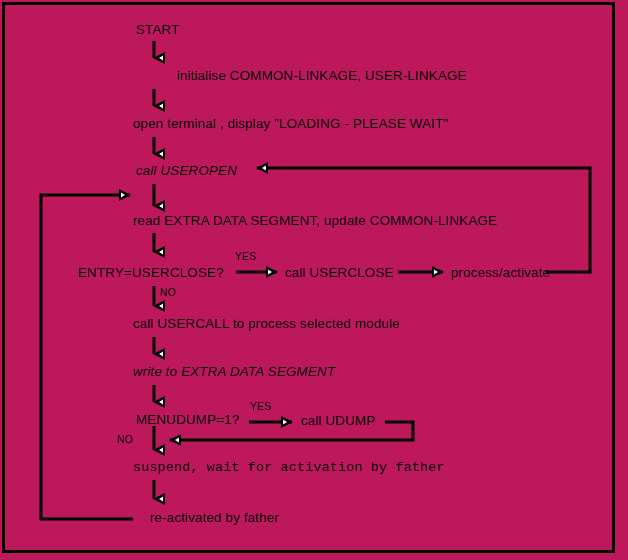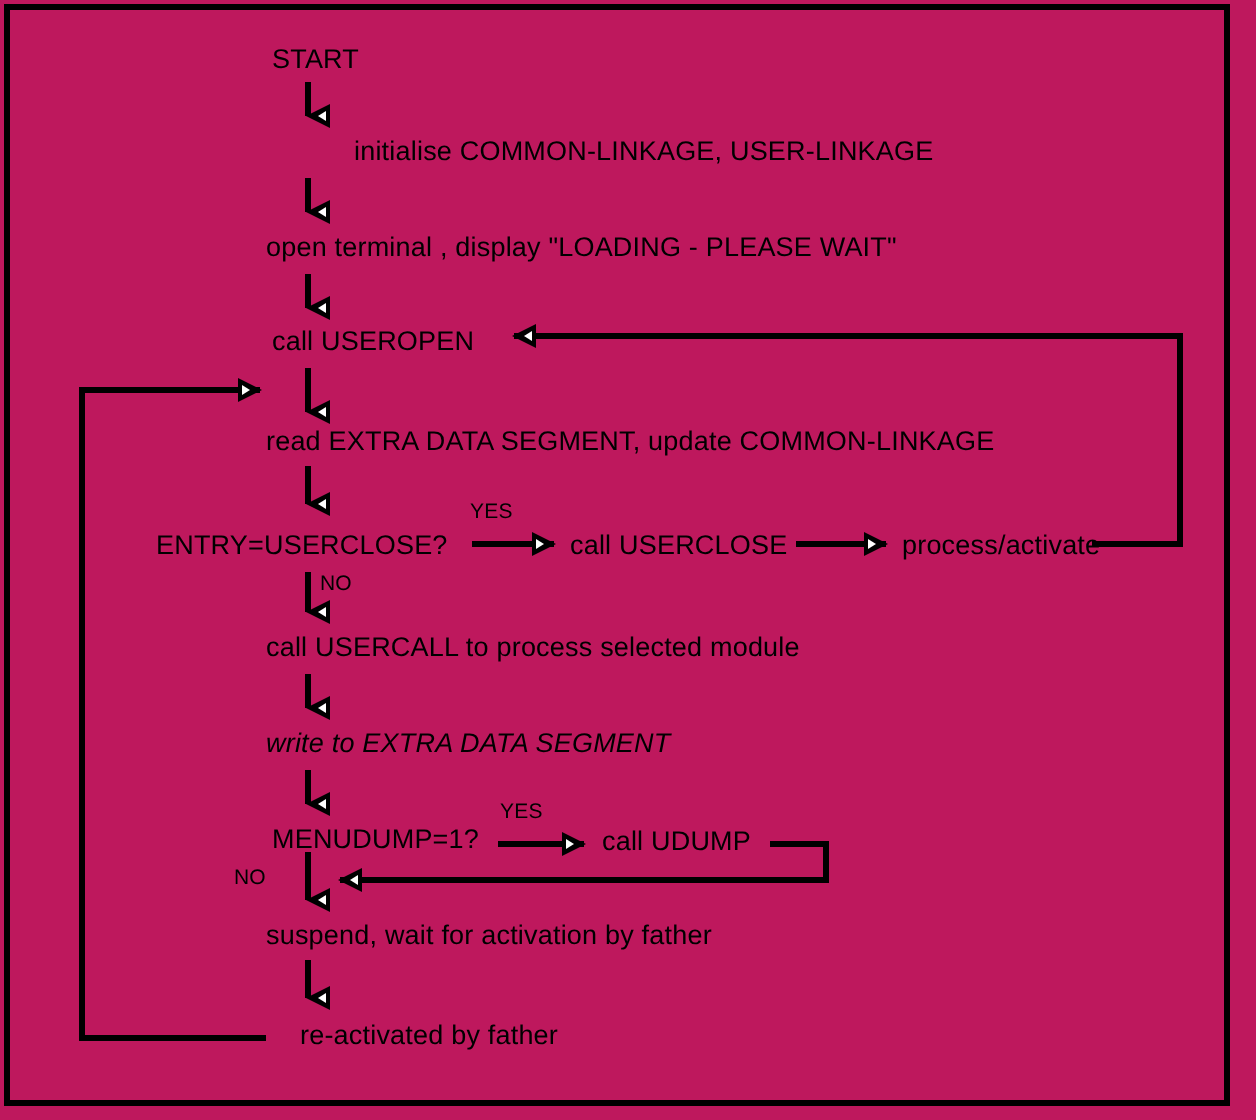--- a/index.html
+++ b/index.html
@@ -107,39 +107,39 @@
       <path d="M133,519 L41,519 L41,195 L130,195" marker-end="url(#arrowRight)"></path>
     </g>
   </svg>
 
   <div class="node" style="left:136px; top:22px;">START</div>
 
   <div class="node" style="left:133px; top:68px;padding-left:44px;">initialise COMMON-LINKAGE, USER-LINKAGE</div>
 
   <div class="node" style="left:133px; top:116px;">open terminal ,   display "LOADING - PLEASE WAIT"</div>
 
-  <div class="node" style="left:136px; top:163px;">call USEROPEN</div>
+  <div class="node" style="left:136px; top:163px;font-style:italic;">call USEROPEN</div>
 
   <div class="node" style="left:133px; top:213px;text-align:right;">read EXTRA DATA SEGMENT, update COMMON-LINKAGE</div>
 
   <div class="node" style="left:78px; top:265px;">ENTRY=USERCLOSE?</div>
 
   <div class="node" style="left:285px; top:265px;">call USERCLOSE</div>
 
   <div class="node" style="left:451px; top:265px;">process/activate</div>
 
   <div class="node" style="left:133px; top:316px;">call USERCALL to process selected module</div>
 
   <div class="node" style="left:133px; top:364px;font-style:italic;">write to EXTRA DATA SEGMENT</div>
 
   <div class="node" style="left:136px; top:412px;">MENUDUMP=1?</div>
 
   <div class="node" style="left:301px; top:413px;">call UDUMP</div>
 
-  <div class="node" style="left:133px; top:460px;">suspend, wait for activation by father</div>
+  <div class="node" style="left:133px; top:460px;font-family:Liberation Mono, monospace;">suspend, wait for activation by father</div>
 
   <div class="node" style="left:130px; top:510px;margin-left:20px;">re-activated by father</div>
 
   <div class="edge-label" style="left:235px; top:251px;">YES</div>
 
   <div class="edge-label" style="left:160px; top:287px;">NO</div>
 
   <div class="edge-label" style="left:250px; top:401px;">YES</div>
 
   <div class="edge-label" style="left:117px; top:434px;">NO</div>

